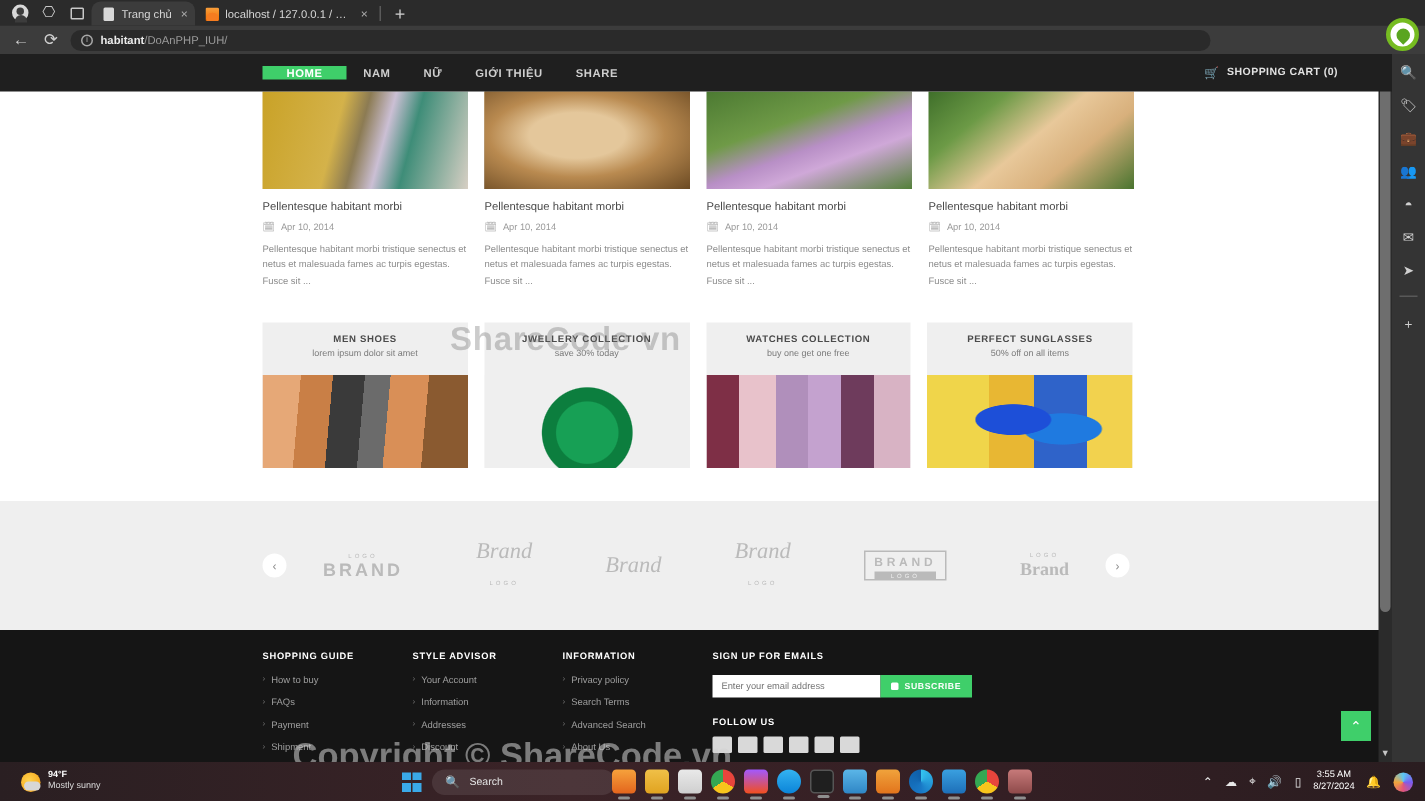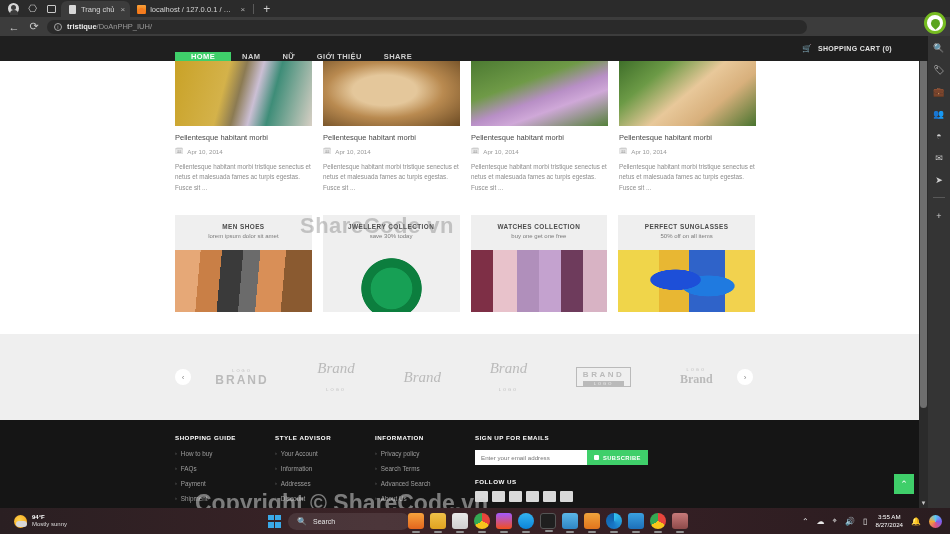--- a/index.html
+++ b/index.html
@@ -99,21 +99,21 @@
   }
   .vscroll .sarrow { position:absolute; left:0; width:9px; height:10px; color:#c6c6c6;
                      font-size:6px; text-align:center; line-height:10px; }
 
   
   .site-nav {
     height: 25px; background: #1f1f1f; display: flex; align-items: stretch;
     position: relative; z-index: 5;
   }
   .nav-spacer { width: 175px; }
-  .nav-links { display: flex; align-items: flex-end; }
+  .nav-links { display: flex; align-items: center; }
   .nav-link {
     display: flex; align-items: center; padding: 0 11px; font-size: 7.5px;
     color: #cfcfcf; letter-spacing: .4px; font-weight: 600;
   }
   .nav-link.active { background: #3fcf6a; color: #fff; padding: 0 16px; }
   .nav-right { margin-left: auto; display: flex; align-items: center; padding-right: 36px; }
   .cart-link { display: flex; align-items: center; gap: 5px; font-size: 7px;
                color: #e2e2e2; font-weight: 600; letter-spacing: .3px; }
   .cart-ic { font-size: 8px; }
 
@@ -310,21 +310,21 @@
     </div>
     <div class="tabdiv"></div>
     <div class="newtab">+</div>
   </div>
 
   <div class="chrome-toolbar">
     <div class="nav-btn">←</div>
     <div class="nav-btn">⟳</div>
     <div class="omnibox">
       <span class="info-ic">i</span>
-      <span class="url-txt"><b>tristique</b><span>/DoAnPHP_IUH/</span></span>
+      <span class="url-txt"><b>habitant</b><span>/DoAnPHP_IUH/</span></span>
     </div>
   </div>
 
   <div class="side-rail">
     <div class="rail-ic">🔍</div>
     <div class="rail-ic">🏷</div>
     <div class="rail-ic">💼</div>
     <div class="rail-ic">👥</div>
     <div class="rail-ic">◓</div>
     <div class="rail-ic">✉</div>

